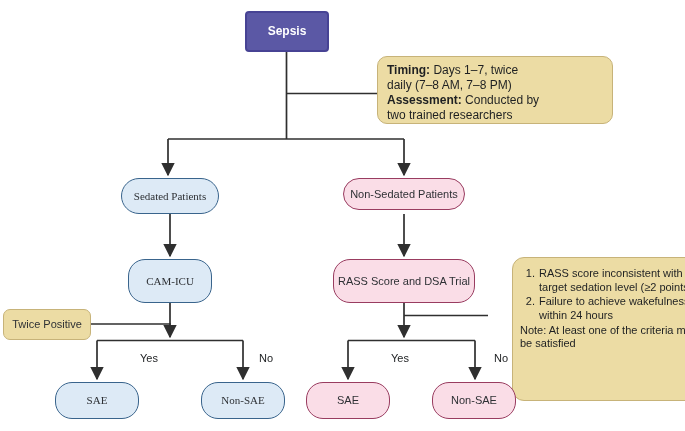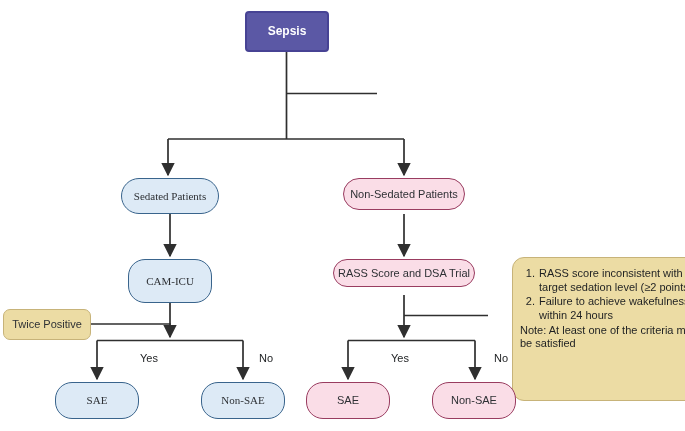--- a/index.html
+++ b/index.html
@@ -60,34 +60,40 @@
     <path class="edge" d="M404,315.5 H488"></path>
     <path class="edge" d="M348,340.5 H475"></path>
     <path class="edge" d="M348,340.5 V379" marker-end="url(#arrow)"></path>
     <path class="edge" d="M475,340.5 V379" marker-end="url(#arrow)"></path>
   </svg>
 
   <div class="node purple" style="left:245px; top:11px; width:84px; height:41px; border-radius:4px;">
     <span>Sepsis</span>
   </div>
 
+  <div class="note" style="left:377px; top:56px; width:236px; height:68px; border-radius:10px; padding:6px 9px;">
+    <div style="width:154px;">
+      <b>Timing:</b><span> Days 1–7, twice daily (7–8 AM, 7–8 PM)</span><br>
+      <b>Assessment:</b><span> Conducted by two trained researchers</span>
+    </div>
+  </div>
 
   <div class="node blue" style="left:121px; top:178px; width:98px; height:36px; border-radius:18px;">
     <span>Sedated Patients</span>
   </div>
 
   <div class="node pink" style="left:343px; top:178px; width:122px; height:32px; border-radius:18px;justify-content:center;">
     <span>Non-Sedated Patients</span>
   </div>
 
   <div class="node blue" style="left:128px; top:259px; width:84px; height:44px; border-radius:17px;">
     <span>CAM-ICU</span>
   </div>
 
-  <div class="node pink" style="left:333px; top:259px; width:142px; height:28px; border-radius:17px;">
+  <div class="node pink" style="left:333px; top:259px; width:142px; height:44px; border-radius:17px;">
     <span>RASS Score and DSA Trial</span>
   </div>
 
   <div class="node tan" style="left:3px; top:309px; width:88px; height:31px; border-radius:7px;">
     <span>Twice Positive</span>
   </div>
 
   <div class="note" style="left:512px; top:257px; width:196px; height:144px; border-radius:12px; padding:7px 6px 6px 7px; font-size:11px;">
     <ol class="criteria-list">
       <li>RASS score inconsistent with target sedation level (≥2 points)</li>

